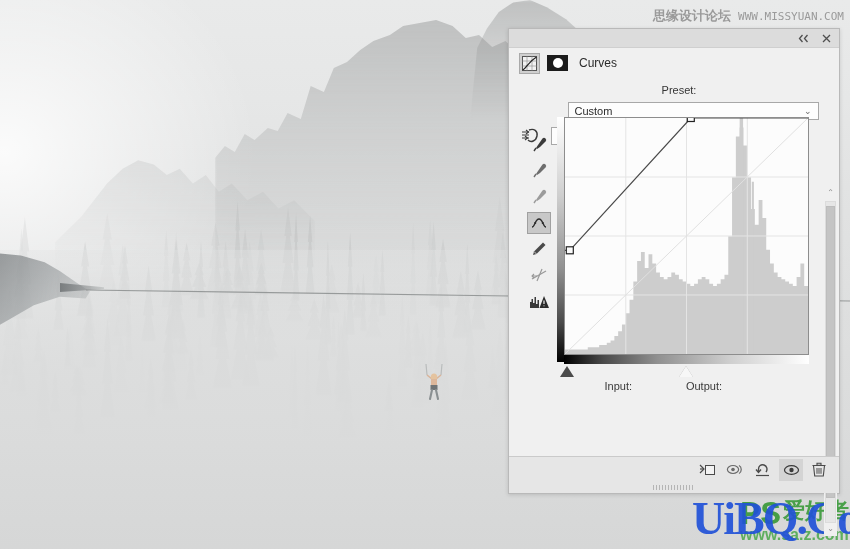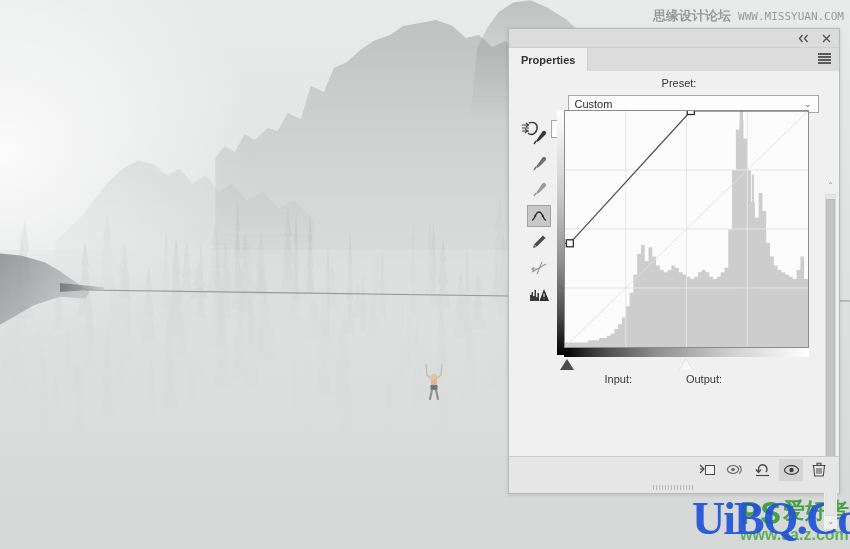--- a/index.html
+++ b/index.html
@@ -617,33 +617,34 @@
           <path d="M4.5,1 L1.5,4.5 L4.5,8 M9.5,1 L6.5,4.5 L9.5,8" stroke="#4f4f4f" stroke-width="1.3" fill="none"></path>
         </svg>
     </div>
     <div class="tb-btn">
       <svg width="9" height="9" viewBox="0 0 9 9">
           <path d="M1,1 L8,8 M8,1 L1,8" stroke="#4f4f4f" stroke-width="1.3"></path>
         </svg>
     </div>
   </div>
 
-  <div class="tabs-row">
-    <div class="tab">
-      <span>Properties</span>
-    </div>
-    <div class="tabs-rest"></div>
-    <div class="panel-menu">
-      <span></span>
-        <span></span>
-        <span></span>
-        <span></span>
-    </div>
+
+  <div class="adj-header">
+    <div class="adj-icon">
+      <svg width="15" height="15" viewBox="0 0 15 15">
+        <rect x="0.5" y="0.5" width="14" height="14" fill="#f2f2f2" stroke="#555"></rect>
+        <path d="M5,0.5 L5,14.5 M10,0.5 L10,14.5 M0.5,5 L14.5,5 M0.5,10 L14.5,10" stroke="#9a9a9a" stroke-width="0.7"></path>
+        <path d="M0.5,14 C4,13 6,6 14.5,1" stroke="#222" stroke-width="1.2" fill="none"></path>
+      </svg>
+    </div>
+    <div class="mask-icon">
+      <span class="dot"></span>
+    </div>
+    <div class="adj-title">Curves</div>
   </div>
-
 
   <div class="body-area">
 
     <div class="row-preset">
       <span class="lbl">Preset:</span>
       <div class="combo" id="preset-combo">
         <span>Custom</span>
         <span class="caret">⌄</span>
       </div>
     </div>

